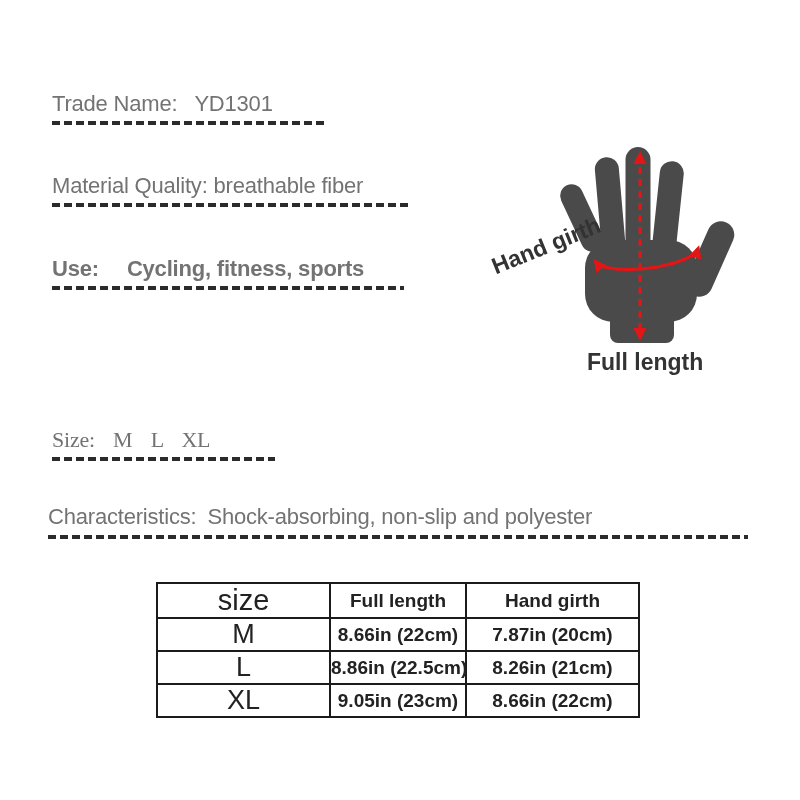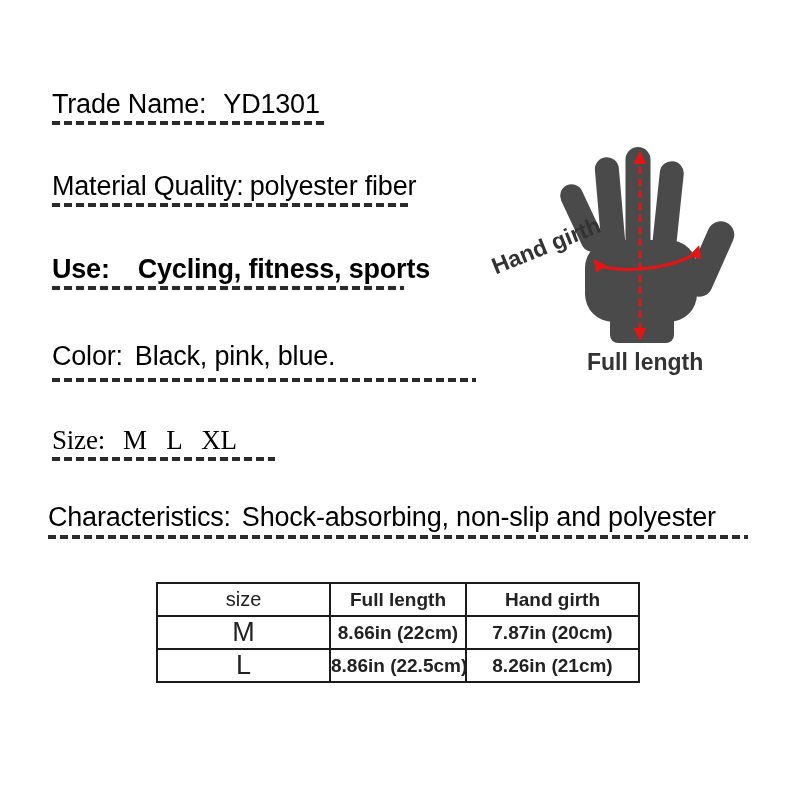--- a/index.html
+++ b/index.html
@@ -10,24 +10,24 @@
     position: relative;
     width: 800px;
     height: 800px;
     background: #ffffff;
     overflow: hidden;
   }
 
   
   .spec { position: absolute; left: 52px; }
   .spec-text {
-    font-size: 27px;
+    font-size: 22px;
     line-height: 30px;
     letter-spacing: -0.2px;
-    color: #000000;
+    color: #737373;
     white-space: nowrap;
   }
   .spec-label { }
   .spec-value { display: inline-block; }
   .dash {
     height: 4px;
     margin-top: 2px;
     background-image: repeating-linear-gradient(90deg, #2b2b2b 0 8px, transparent 8px 12px);
   }
 
@@ -96,57 +96,51 @@
   }
   .size-table th, .size-table td {
     border: 2px solid #1b1b1b;
     height: 33px;
     text-align: center;
     vertical-align: middle;
     padding: 0;
     color: #222222;
     white-space: nowrap;
   }
-  .size-table th.size-head { font-size: 20px; font-weight: 400; text-align: center; }
+  .size-table th.size-head { font-size: 29px; font-weight: 400; text-align: center; }
   .size-table th.meas-head { font-size: 19px; font-weight: 700; }
   .size-table td.size-cell { font-size: 27px; font-weight: 400; }
   .size-table td.meas-cell { font-size: 19px; font-weight: 700; border-radius: 13px; }
 </style>
 </head>
 <body>
 
 <div class="canvas">
 
   <div class="spec spec-1">
     <div class="spec-text">
       <span class="spec-label">Trade Name:</span><span class="spec-value">YD1301</span>
     </div>
     <div class="dash"></div>
   </div>
 
   <div class="spec spec-2">
     <div class="spec-text">
-      <span class="spec-label">Material Quality:</span><span class="spec-value">polyester fiber</span>
+      <span class="spec-label">Material Quality:</span><span class="spec-value">breathable fiber</span>
     </div>
     <div class="dash"></div>
   </div>
 
   <div class="spec spec-3">
     <div class="spec-text">
       <span class="spec-label">Use:</span><span class="spec-value">Cycling, fitness, sports</span>
     </div>
     <div class="dash"></div>
   </div>
 
-  <div class="spec spec-4">
-    <div class="spec-text">
-      <span class="spec-label">Color:</span><span class="spec-value">Black, pink, blue.</span>
-    </div>
-    <div class="dash"></div>
-  </div>
 
   <div class="spec spec-5">
     <div class="spec-text">
       <span class="spec-label">Size:</span><span class="spec-value">M L XL</span>
     </div>
     <div class="dash"></div>
   </div>
 
   <div class="spec spec-6">
     <div class="spec-text">
@@ -198,16 +192,21 @@
     <tr>
       <td class="size-cell">M</td>
       <td class="meas-cell">8.66in (22cm)</td>
       <td class="meas-cell">7.87in (20cm)</td>
     </tr>
     <tr>
       <td class="size-cell">L</td>
       <td class="meas-cell">8.86in (22.5cm)</td>
       <td class="meas-cell">8.26in (21cm)</td>
     </tr>
+    <tr>
+      <td class="size-cell">XL</td>
+      <td class="meas-cell">9.05in (23cm)</td>
+      <td class="meas-cell">8.66in (22cm)</td>
+    </tr>
   </tbody>
     </table>
 
 </div>
 
 </body></html>

